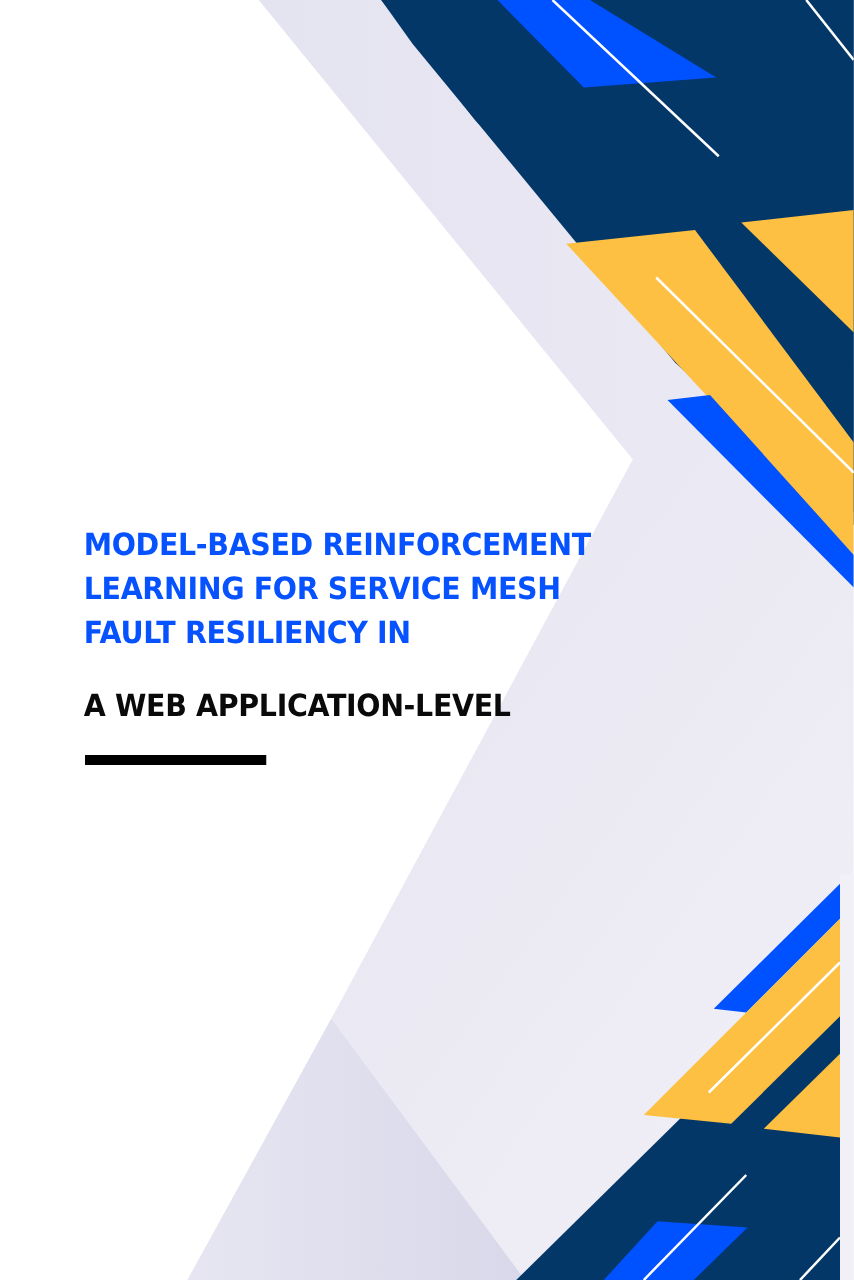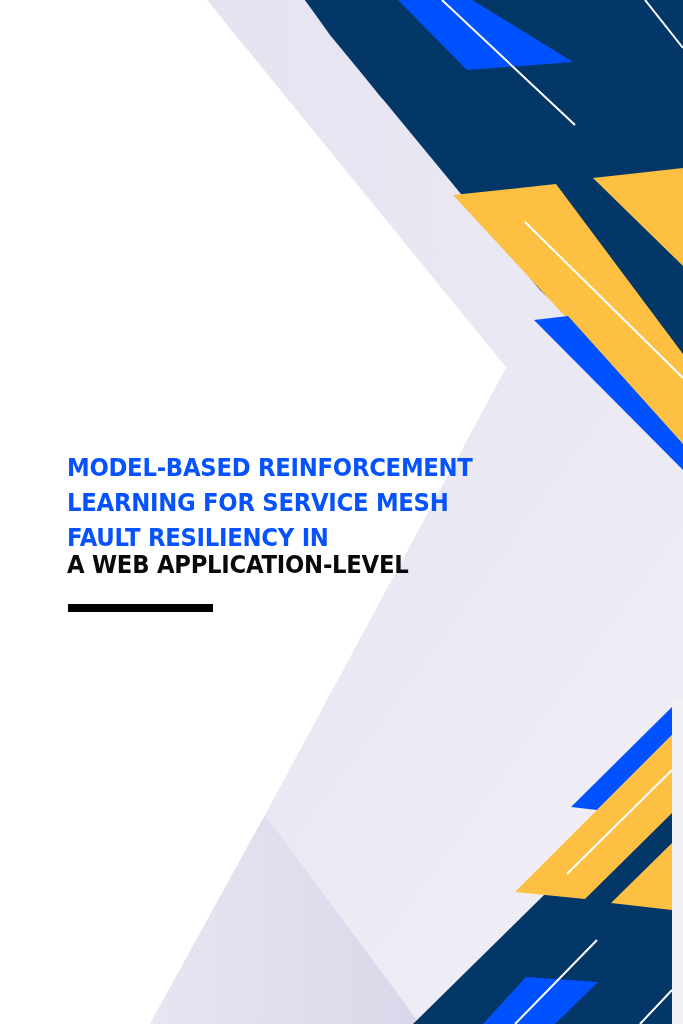--- a/index.html
+++ b/index.html
@@ -1,18 +1,18 @@
 <!DOCTYPE html>
 <html><head>
 <meta charset="utf-8">
 <style>
   html, body { margin: 0; padding: 0; }
   body { width: 683px; height: 1024px; position: relative; overflow: hidden; background: #ffffff; font-family: "DejaVu Sans", "Liberation Sans", sans-serif; }
   .bg { position: absolute; left: 0; top: 0; width: 683px; height: 1024px; }
-  .title-block { position: absolute; left: 67px; top: 418px; margin-top: 32px; }
+  .title-block { position: absolute; left: 67px; top: 418px; }
   .title-line { display: block; color: #0652ff; font-weight: bold; font-size: 24.5px; line-height: 35px; letter-spacing: -0.3px; white-space: nowrap; transform: scaleX(0.93); transform-origin: left center; }
   .subtitle { position: absolute; left: 67px; top: 548px; color: #0a0a0a; font-weight: bold; font-size: 24.5px; line-height: 34px; letter-spacing: -0.3px; white-space: nowrap; transform: scaleX(0.93); transform-origin: left center; }
   .rule { position: absolute; left: 68px; top: 604px; width: 145px; height: 8px; background: #000000; }
 </style>
 </head>
 <body>
 
 <svg class="bg" width="683" height="1024" viewBox="0 0 683 1024" xmlns="http://www.w3.org/2000/svg">
   <defs>
     <linearGradient id="lightGrad" x1="0" y1="0" x2="1" y2="1">

